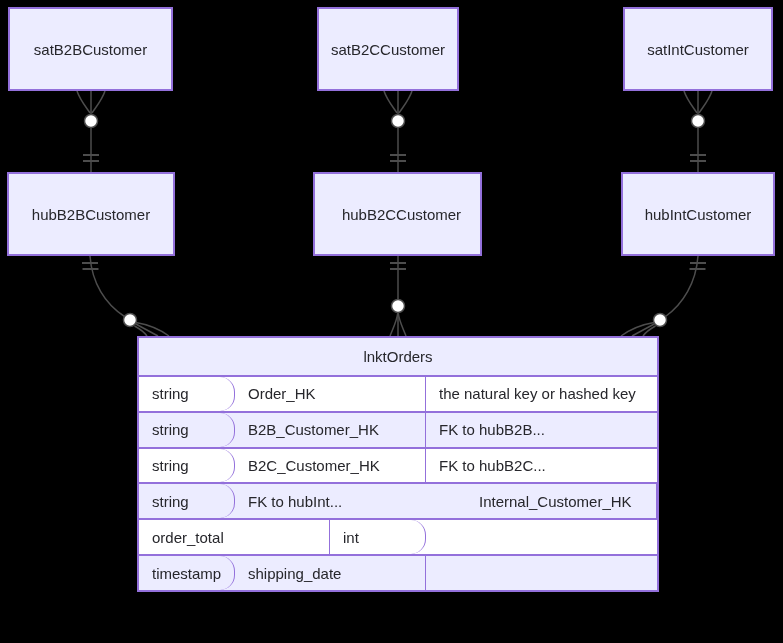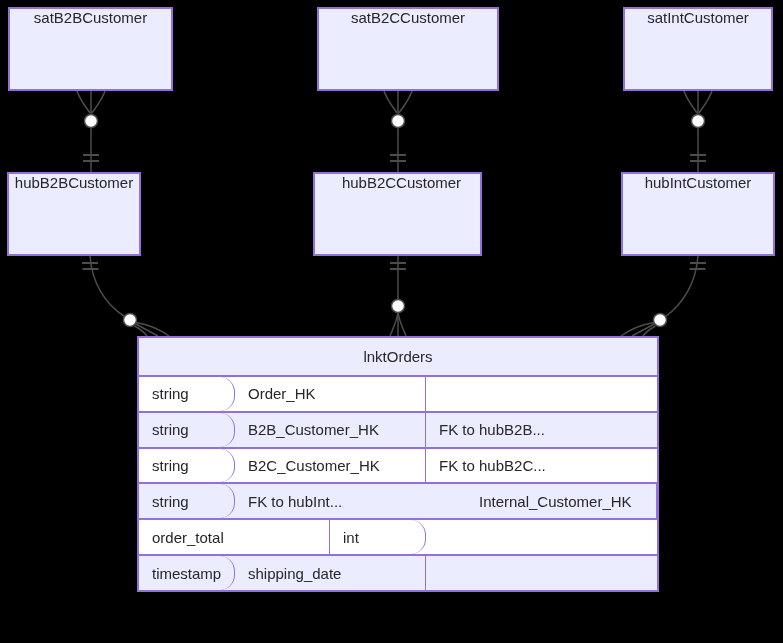--- a/index.html
+++ b/index.html
@@ -17,20 +17,21 @@
     left: 0; top: 0;
     width: 783px; height: 643px;
     pointer-events: none;
   }
   .entity {
     position: absolute;
     background: #ECECFF;
     border: 2px solid #9370DB;
     box-sizing: border-box;
     display: flex;
+    align-items: center;
     justify-content: center;
     font-size: 15px;
   }
   .er-table {
     position: absolute;
     left: 137px; top: 336px;
     width: 522px; height: 256px;
     box-sizing: border-box;
     border: 2px solid #9370DB;
     background: #fff;
@@ -133,45 +134,46 @@
       <circle cx="660" cy="320" r="6.5" fill="#ffffff"></circle>
       <path d="M 654,322.5 C 642,324.5 630,329.5 621,336"></path>
       <path d="M 655.5,326 C 650,329 645.5,332.5 643,336"></path>
       <path d="M 654.2,324 L 632,336"></path>
     </g>
   </svg>
 
   <div class="entity" style="left:8px; top:7px; width:165px; height:84px;">
     <span>satB2BCustomer</span>
   </div>
-  <div class="entity" style="left:317px; top:7px; width:182px; height:84px;">
+  <div class="entity" style="left:317px; top:7px; width:142px; height:84px;">
     <span>satB2CCustomer</span>
   </div>
   <div class="entity" style="left:623px; top:7px; width:150px; height:84px;">
     <span>satIntCustomer</span>
   </div>
 
-  <div class="entity" style="left:7px; top:172px; width:134px; height:84px;">
+  <div class="entity" style="left:7px; top:172px; width:168px; height:84px;">
     <span>hubB2BCustomer</span>
   </div>
   <div class="entity" style="left:313px; top:172px; width:169px; height:84px;padding-left:8px;">
     <span>hubB2CCustomer</span>
   </div>
   <div class="entity" style="left:621px; top:172px; width:154px; height:84px;">
     <span>hubIntCustomer</span>
   </div>
 
   <div class="er-table">
     <div class="er-header">
       <span>lnktOrders</span>
     </div>
 
     <div class="er-row">
       <div class="er-cell c-type">string</div>
       <div class="er-cell c-name">Order_HK</div>
+      <div class="er-cell c-comment">the natural key or hashed key</div>
     </div>
     <div class="er-row alt">
       <div class="er-cell c-type">string</div>
       <div class="er-cell c-name">B2B_Customer_HK</div>
       <div class="er-cell c-comment">FK to hubB2B...</div>
     </div>
     <div class="er-row">
       <div class="er-cell c-type">string</div>
       <div class="er-cell c-name">B2C_Customer_HK</div>
       <div class="er-cell c-comment">FK to hubB2C...</div>

